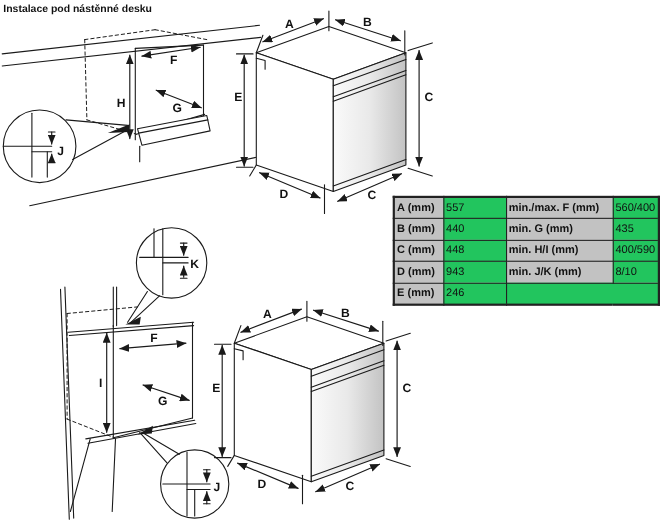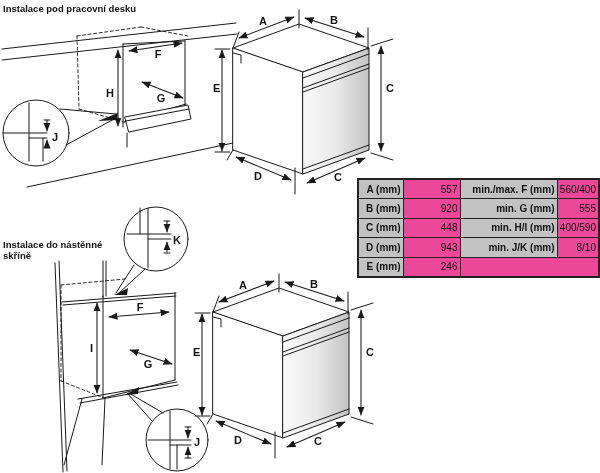--- a/index.html
+++ b/index.html
@@ -11,48 +11,44 @@
   svg.diag{position:absolute;overflow:visible}
   .art{stroke:var(--line,#1a1a1a);stroke-width:1;fill:none;stroke-linejoin:round;stroke-linecap:round}
   .art .fillw{fill:#ffffff}
   .art .door{fill:url(#doorGrad)}
   .art .dash{stroke-dasharray:3 2.6;stroke-width:.9}
   .art .dim{marker-start:url(#ah);marker-end:url(#ah);stroke-width:1.05}
   .art .dim1{marker-end:url(#ah);stroke-width:1.05}
   .art .wedge{fill:var(--line,#1a1a1a);stroke:none}
   .lbls text{fill:#111;stroke:none;font-size:11px;font-weight:bold;font-family:"Liberation Sans",sans-serif}
   table.spec{position:absolute;left:357px;top:178px;border-collapse:collapse;background:#fff;border:2px solid #222}
-  table.spec td{border:1.5px solid #222;height:19.5px;font-size:10px;color:#111;text-align:right;vertical-align:middle;padding:0 2px}
+  table.spec td{border:1.5px solid #222;height:19.5px;font-size:10px;color:#111;text-align:left;vertical-align:middle;padding:0 2px}
   table.spec td.lbl{background:var(--table-gray,#c2c2c2);font-weight:bold}
-  table.spec td.val{background:#ec4899}
+  table.spec td.val{background:#22c55e}
 </style>
 </head>
 <body>
 
 <div class="stage">
 
   <svg width="0" height="0" style="position:absolute" aria-hidden="true">
     <defs>
       <marker id="ah" viewBox="0 0 10 8" refX="9.5" refY="4" markerWidth="8.5" markerHeight="7" orient="auto-start-reverse">
         <path d="M0 0 L10 4 L0 8 z" fill="#1a1a1a"></path>
       </marker>
       <linearGradient id="doorGrad" x1="0" y1="0" x2="1" y2="0">
         <stop offset="0" stop-color="#fafafa"></stop>
           <stop offset="0.5" stop-color="#e9e9e9"></stop>
           <stop offset="1" stop-color="#c3c3c3"></stop>
       </linearGradient>
     </defs>
   </svg>
 
   <div class="title" style="left:3px;top:3px">
-    <span>Instalace pod pracovní desku</span>
-  </div>
-  <div class="title" style="left:3px;top:239px">
-    <span>Instalace do nástěnné</span>
-    <span>skříně</span>
+    <span>Instalace pod nástěnné desku</span>
   </div>
 
   <svg class="diag" style="left:0;top:14px" width="240" height="200" viewBox="0 0 240 200">
     <g class="art">
       <line x1="2" y1="35" x2="236" y2="9"></line>
       <line x1="2" y1="46" x2="237" y2="20"></line>
       <line class="dash" x1="77" y1="22" x2="141" y2="13"></line>
       <line class="dash" x1="141" y1="13" x2="188" y2="22"></line>
       <line class="dash" x1="77" y1="22" x2="79" y2="95"></line>
       <line class="dash" x1="79" y1="95" x2="124" y2="108"></line>
@@ -135,23 +131,23 @@
       </colgroup>
     <tbody>
         <tr>
       <td class="lbl">A (mm)</td>
       <td class="val">557</td>
       <td class="lbl">min./max. F (mm)</td>
       <td class="val">560/400</td>
     </tr>
     <tr>
       <td class="lbl">B (mm)</td>
-      <td class="val">920</td>
+      <td class="val">440</td>
       <td class="lbl">min. G (mm)</td>
-      <td class="val">555</td>
+      <td class="val">435</td>
     </tr>
     <tr>
       <td class="lbl">C (mm)</td>
       <td class="val">448</td>
       <td class="lbl">min. H/I (mm)</td>
       <td class="val">400/590</td>
     </tr>
     <tr>
       <td class="lbl">D (mm)</td>
       <td class="val">943</td>

